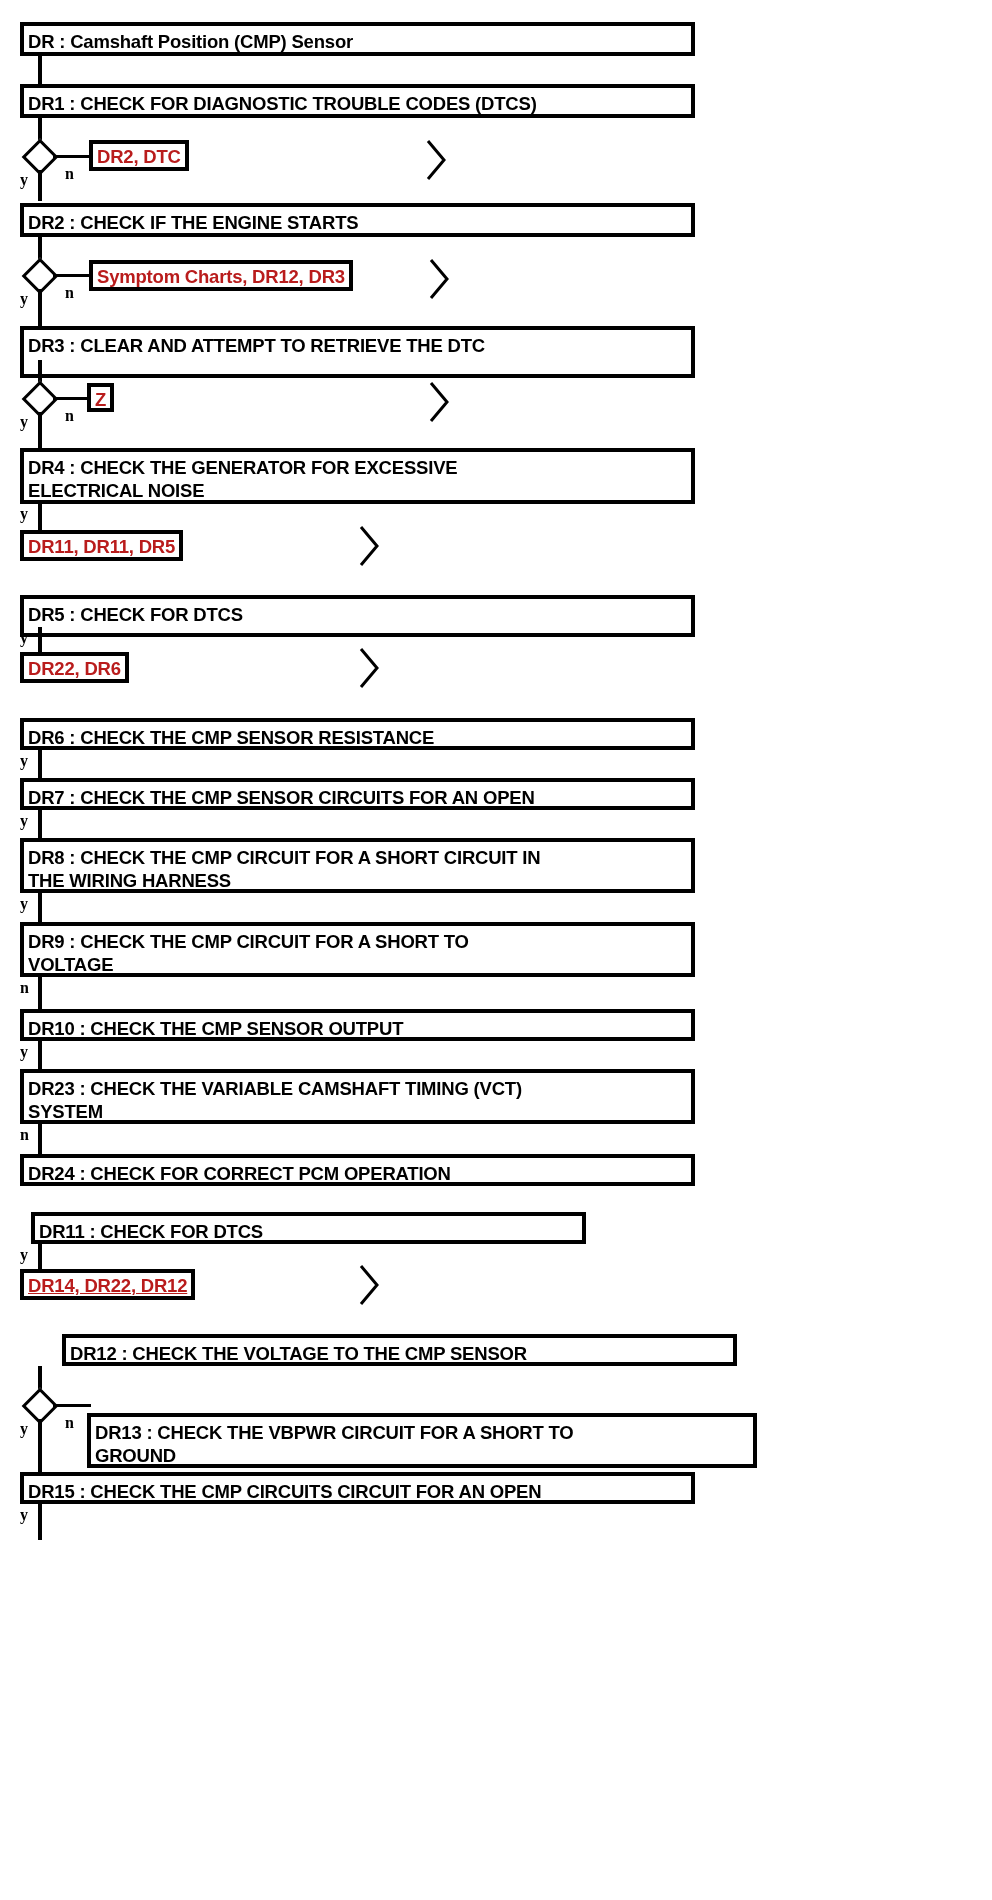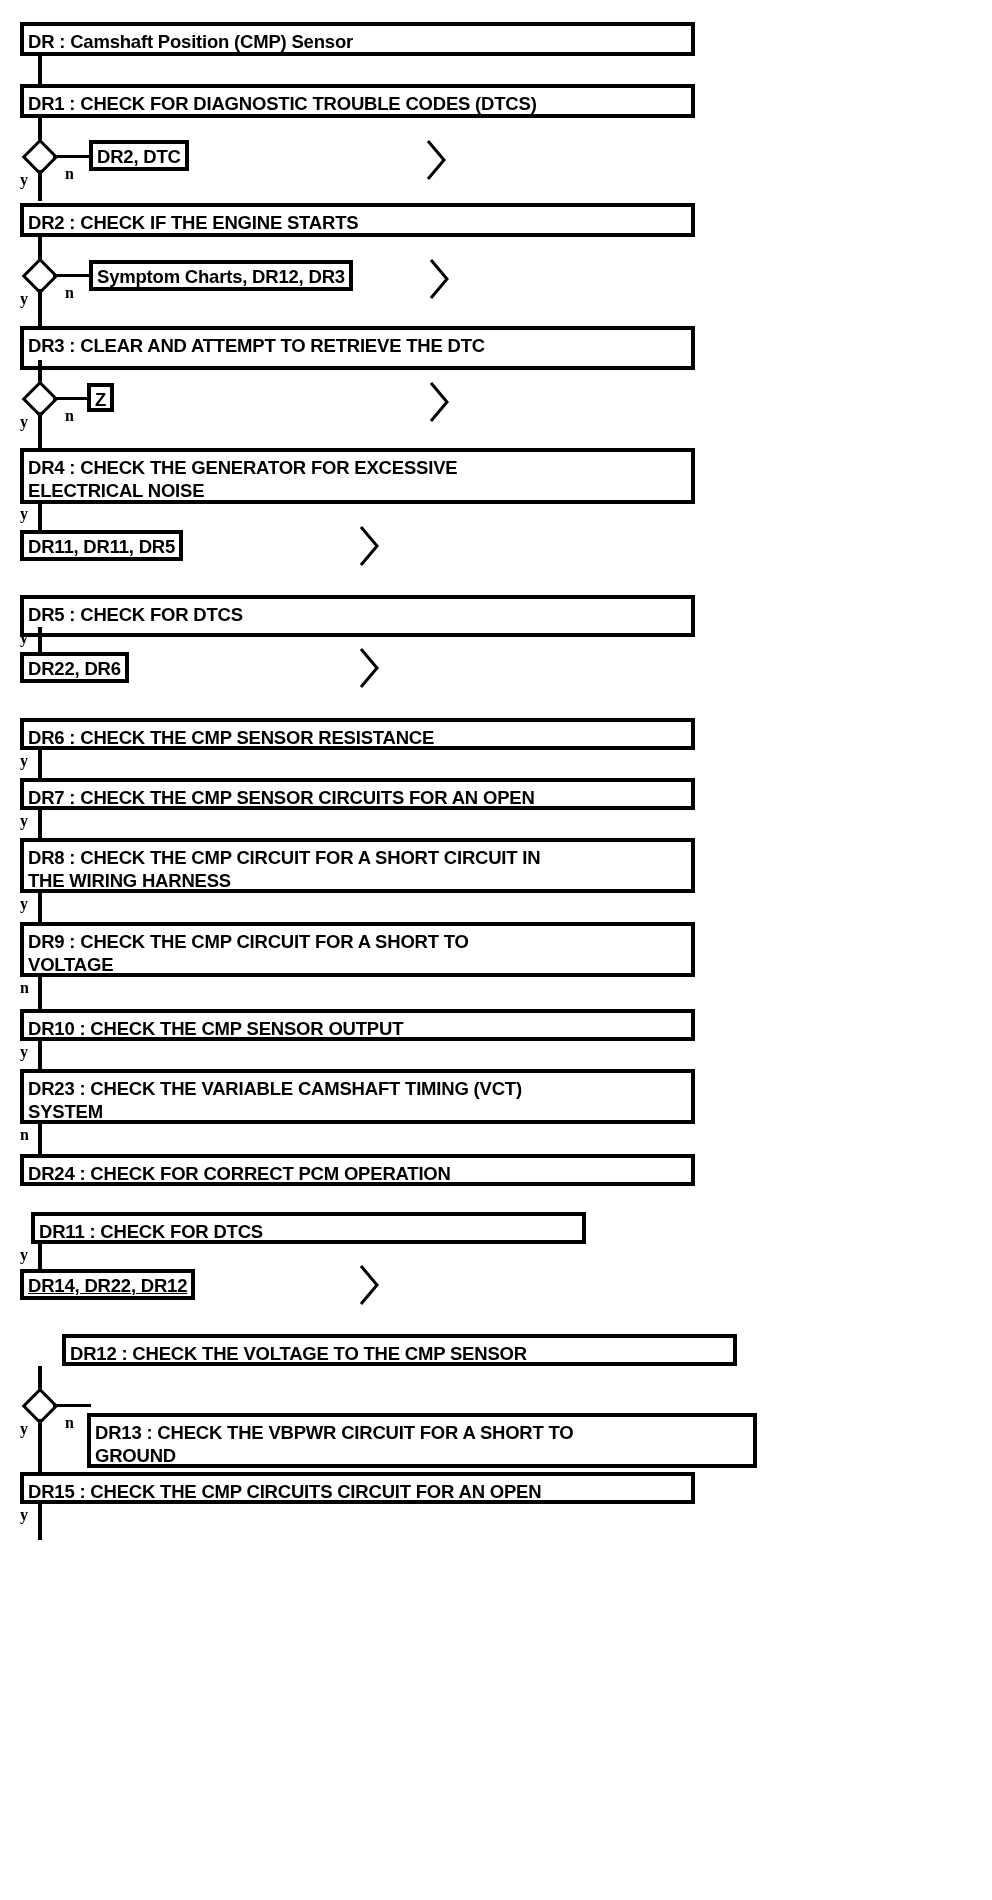--- a/index.html
+++ b/index.html
@@ -31,21 +31,21 @@
     padding: 4px 2px 4px 4px;
     white-space: pre-line;
     font-family: "Liberation Sans", sans-serif;
   }
 
   
   .ref-box {
     position: absolute;
     border: 4px solid #000;
     background: #fff;
-    color: #000000;
+    color: #b91c1c;
     font-weight: bold;
     font-size: 18.5px;
     line-height: 22px;
     letter-spacing: -0.2px;
     padding: 2px 4px 2px 4px;
     white-space: nowrap;
     font-family: "Liberation Sans", sans-serif;
   }
 
   
@@ -120,21 +120,21 @@
   <div class="branch-label" style="left:65px; top:285px;">n</div>
   <div class="hline" style="left:53px; top:274px; width:40px;"></div>
   <div class="ref-box" style="left:89px; top:260px; height:31px;">Symptom Charts, DR12, DR3</div>
   <div class="chevron" style="left:428px; top:257px;">
     <svg width="22" height="44" viewBox="0 0 22 44">
         <polyline points="3,3 19,22 3,41" fill="none" stroke="#000" stroke-width="3"></polyline>
       </svg>
   </div>
   <div class="vline" style="left:38px; top:289px; height:37px;"></div>
 
-  <div class="step-box" style="left:20px; top:326px; width:675px; height:44px;">DR3 : CLEAR AND ATTEMPT TO RETRIEVE THE DTC</div>
+  <div class="step-box" style="left:20px; top:326px; width:675px; height:52px;">DR3 : CLEAR AND ATTEMPT TO RETRIEVE THE DTC</div>
 
   <div class="vline" style="left:38px; top:360px; height:26px;"></div>
   <div class="diamond" style="left:27px; top:386px;"></div>
   <div class="branch-label" style="left:20px; top:414px;">y</div>
   <div class="branch-label" style="left:65px; top:408px;">n</div>
   <div class="hline" style="left:53px; top:397px; width:35px;"></div>
   <div class="ref-box" style="left:87px; top:383px; height:29px;">Z</div>
   <div class="chevron" style="left:428px; top:380px;">
     <svg width="22" height="44" viewBox="0 0 22 44">
         <polyline points="3,3 19,22 3,41" fill="none" stroke="#000" stroke-width="3"></polyline>

